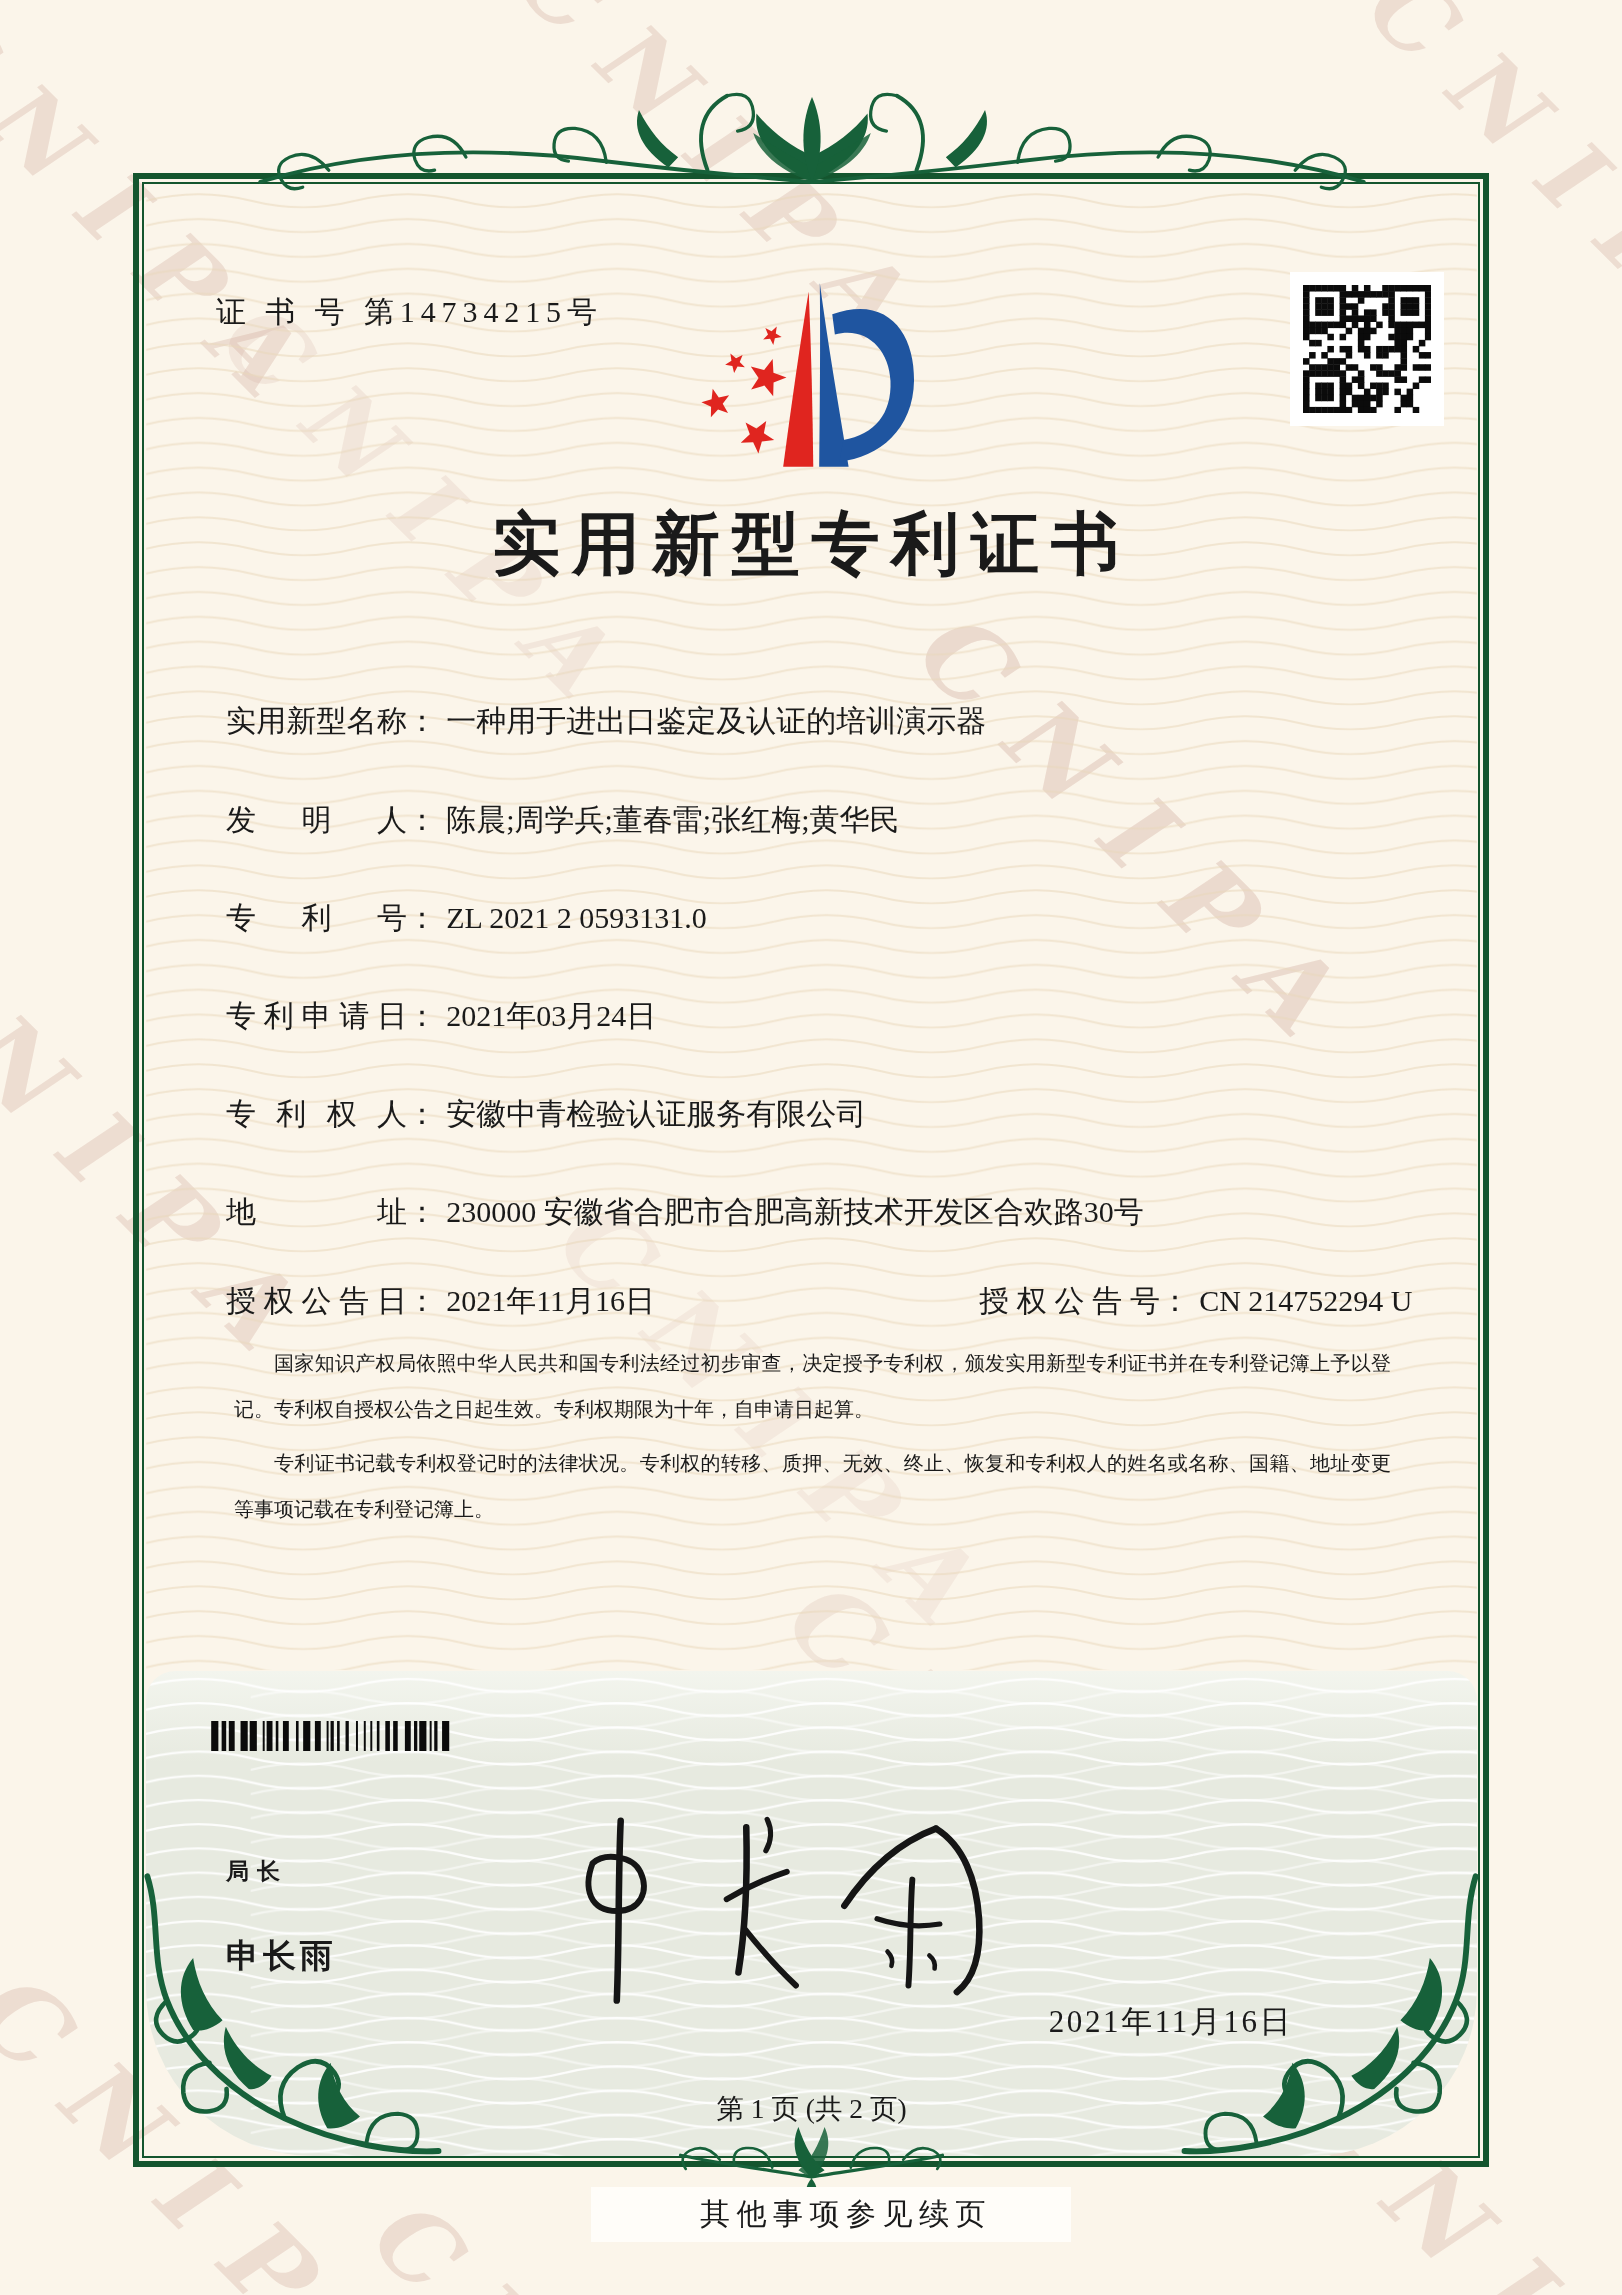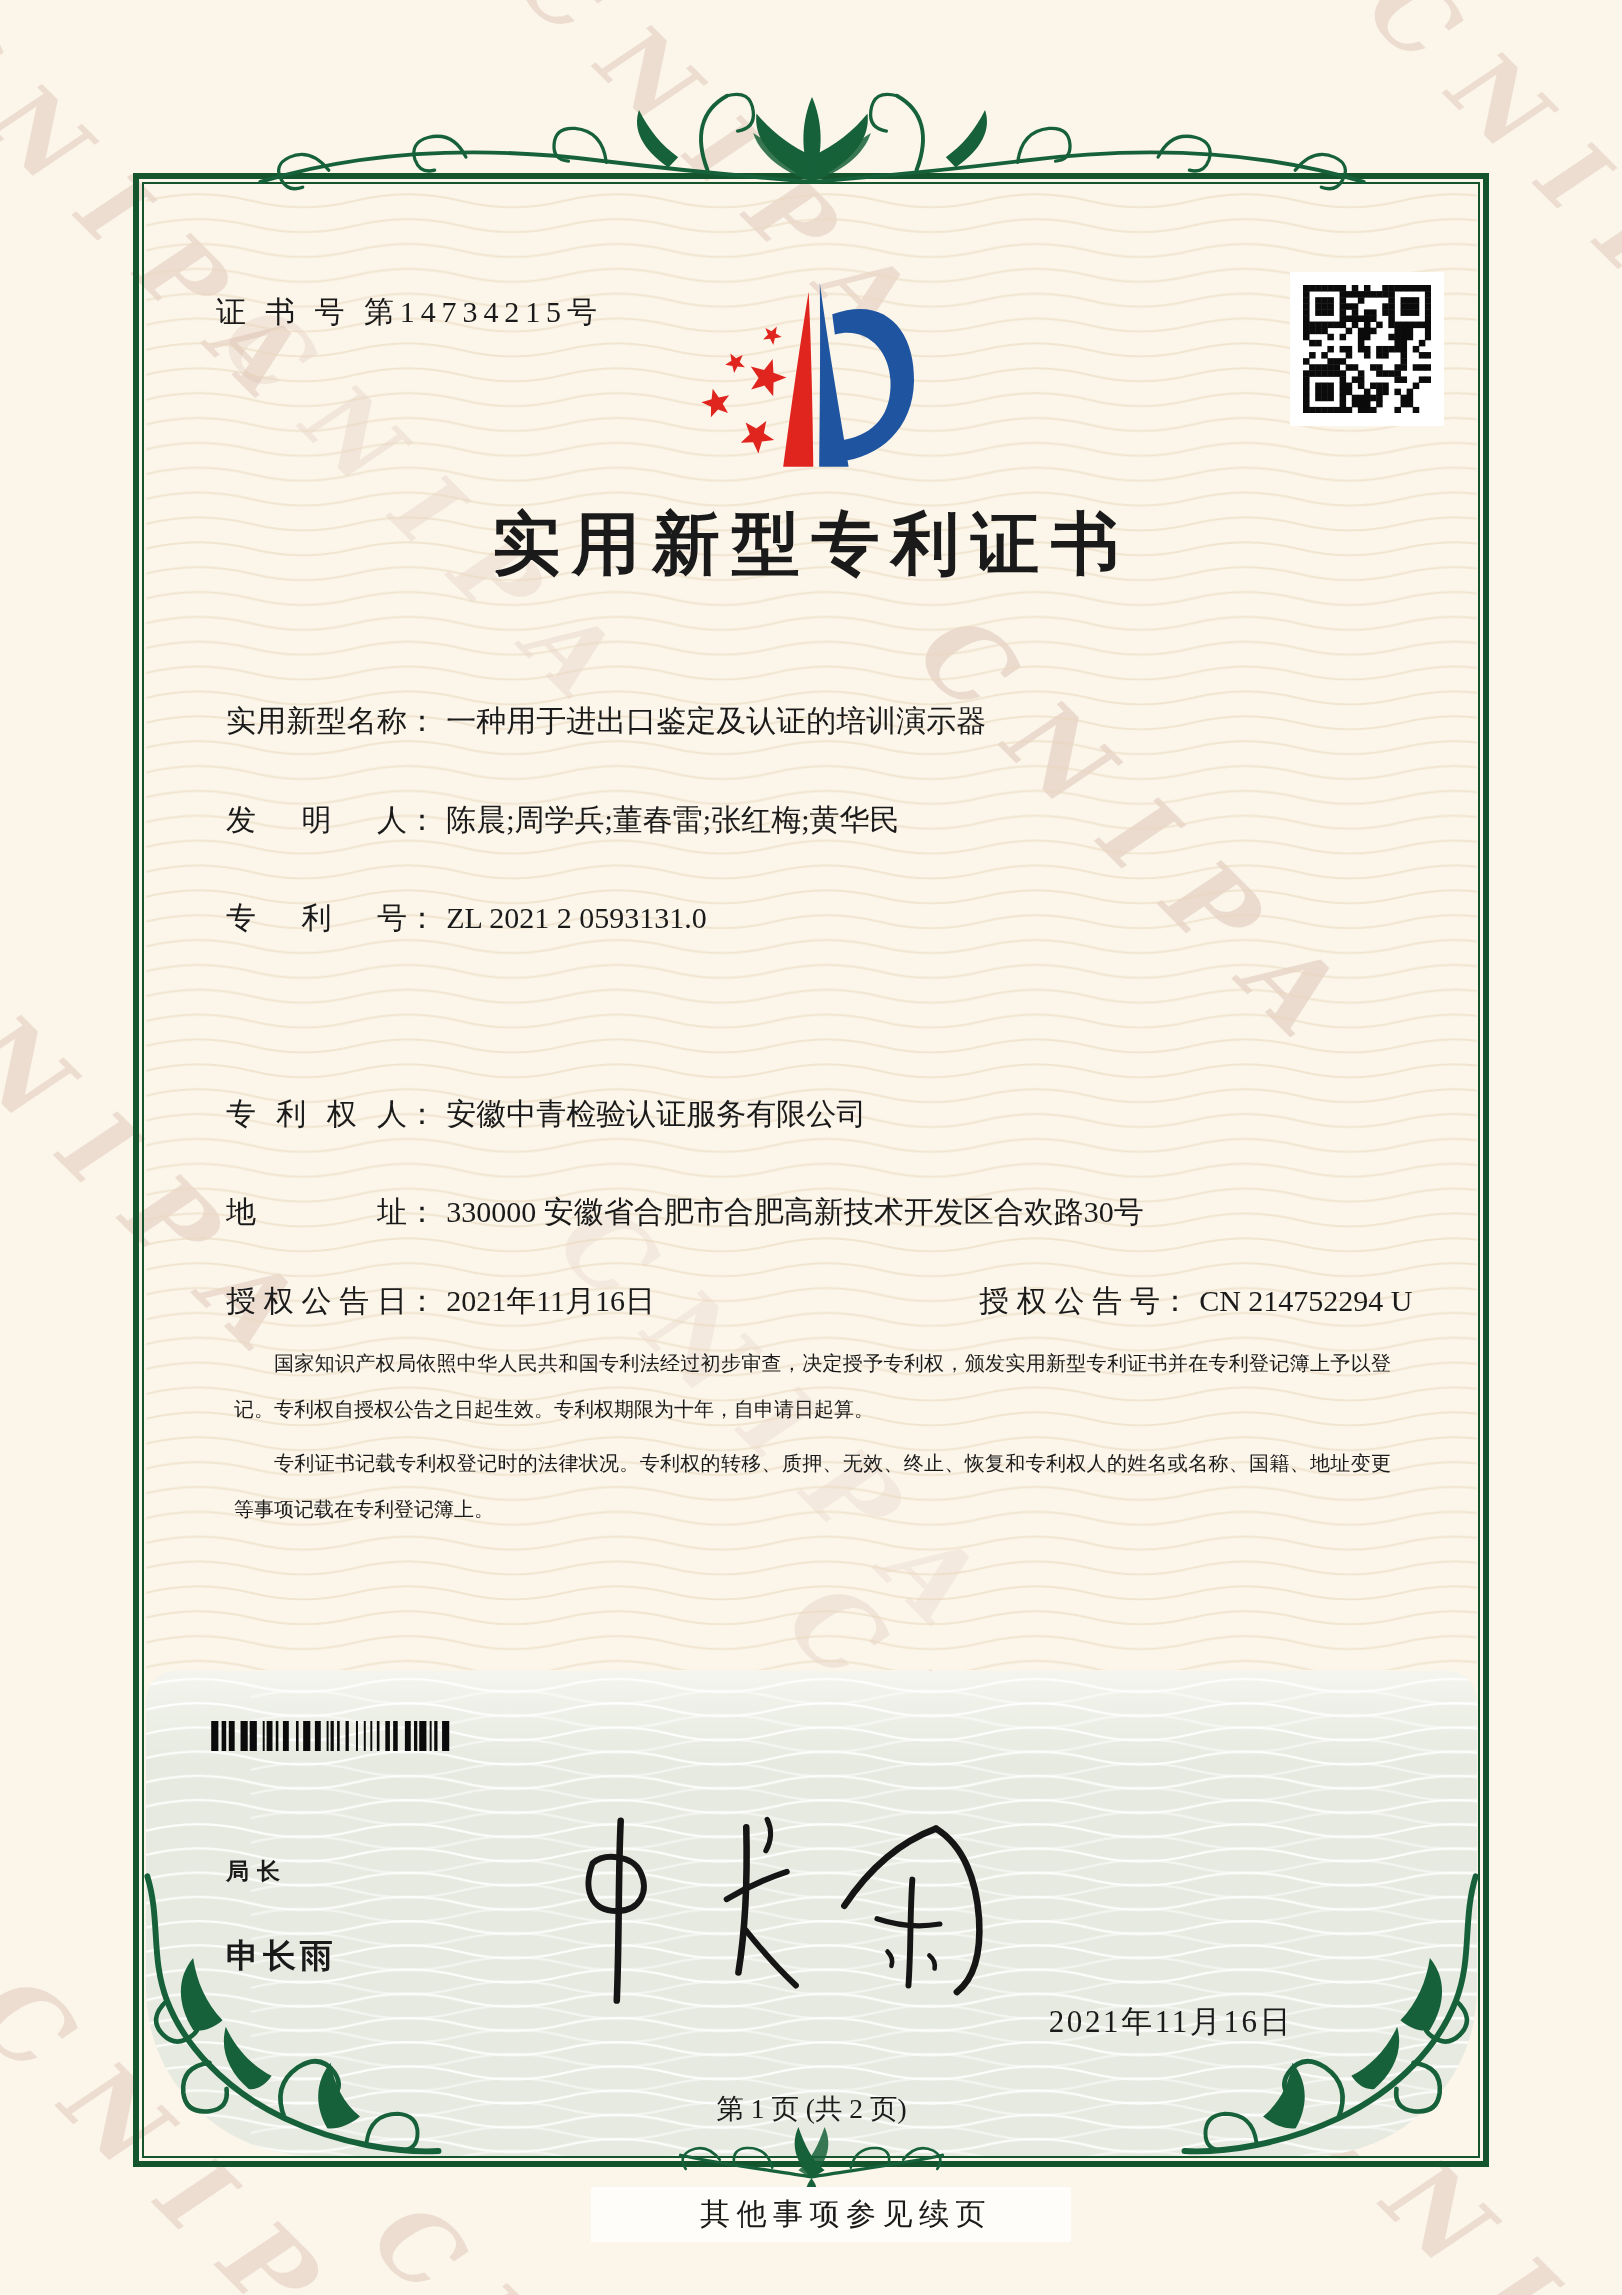--- a/index.html
+++ b/index.html
@@ -424,25 +424,28 @@
 
   <div class="row" style="top:701px;">
     <span class="flabel">实用新型名称</span><span>：</span><span class="fval">一种用于进出口鉴定及认证的培训演示器</span>
   </div>
   <div class="row" style="top:800px;">
     <span class="flabel">发明人</span><span>：</span><span class="fval">陈晨;周学兵;董春雷;张红梅;黄华民</span>
   </div>
   <div class="row" style="top:898px;">
     <span class="flabel">专利号</span><span>：</span><span class="fval">ZL 2021 2 0593131.0</span>
   </div>
+  <div class="row" style="top:996px;">
+    <span class="flabel">专利申请日</span><span>：</span><span class="fval">2021年03月24日</span>
+  </div>
   <div class="row" style="top:1094px;">
     <span class="flabel">专利权人</span><span>：</span><span class="fval">安徽中青检验认证服务有限公司</span>
   </div>
   <div class="row" style="top:1192px;">
-    <span class="flabel">地址</span><span>：</span><span class="fval">330000 安徽省合肥市合肥高新技术开发区合欢路30号</span>
+    <span class="flabel">地址</span><span>：</span><span class="fval">230000 安徽省合肥市合肥高新技术开发区合欢路30号</span>
   </div>
   <div class="row" style="top:1281px;width:1171px;">
     <span class="flabel">授权公告日</span><span>：</span><span class="fval">2021年11月16日</span>
     <span class="grant-no">
       <span class="flabel">授权公告号</span><span>：</span><span class="fval">CN 214752294 U</span>
     </span>
   </div>
 
   <div class="body-text">
     <p>国家知识产权局依照中华人民共和国专利法经过初步审查，决定授予专利权，颁发实用新型专利证书并在专利登记簿上予以登记。专利权自授权公告之日起生效。专利权期限为十年，自申请日起算。</p>

